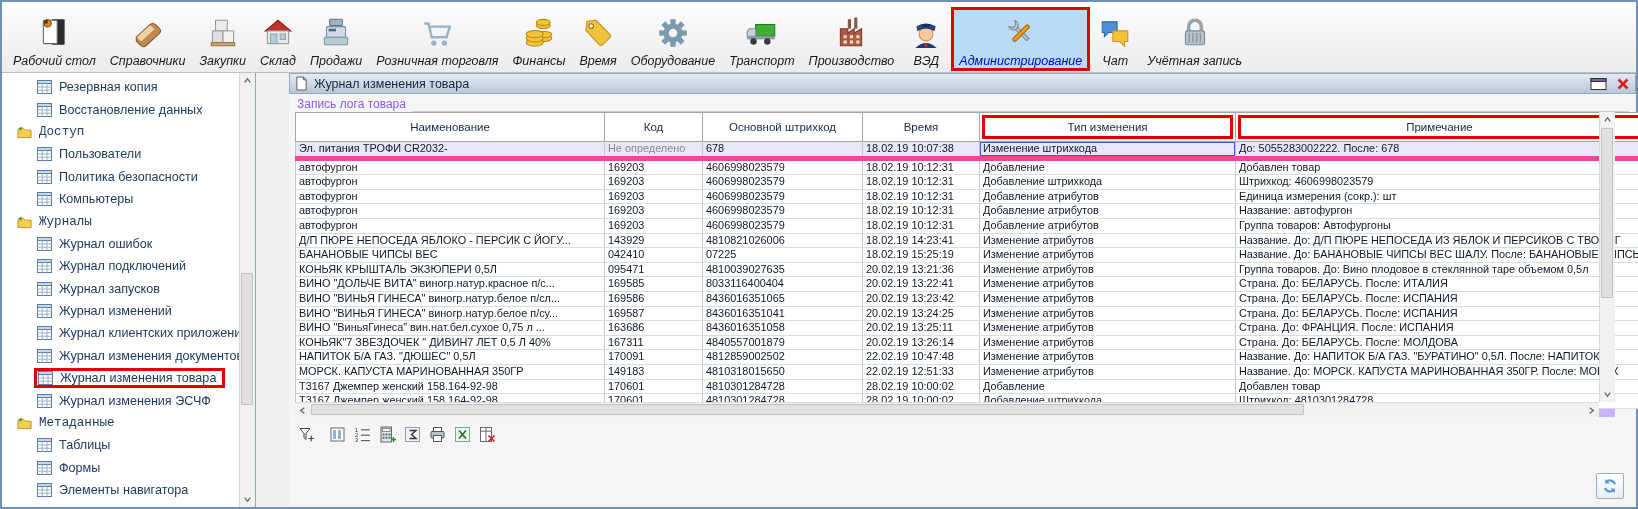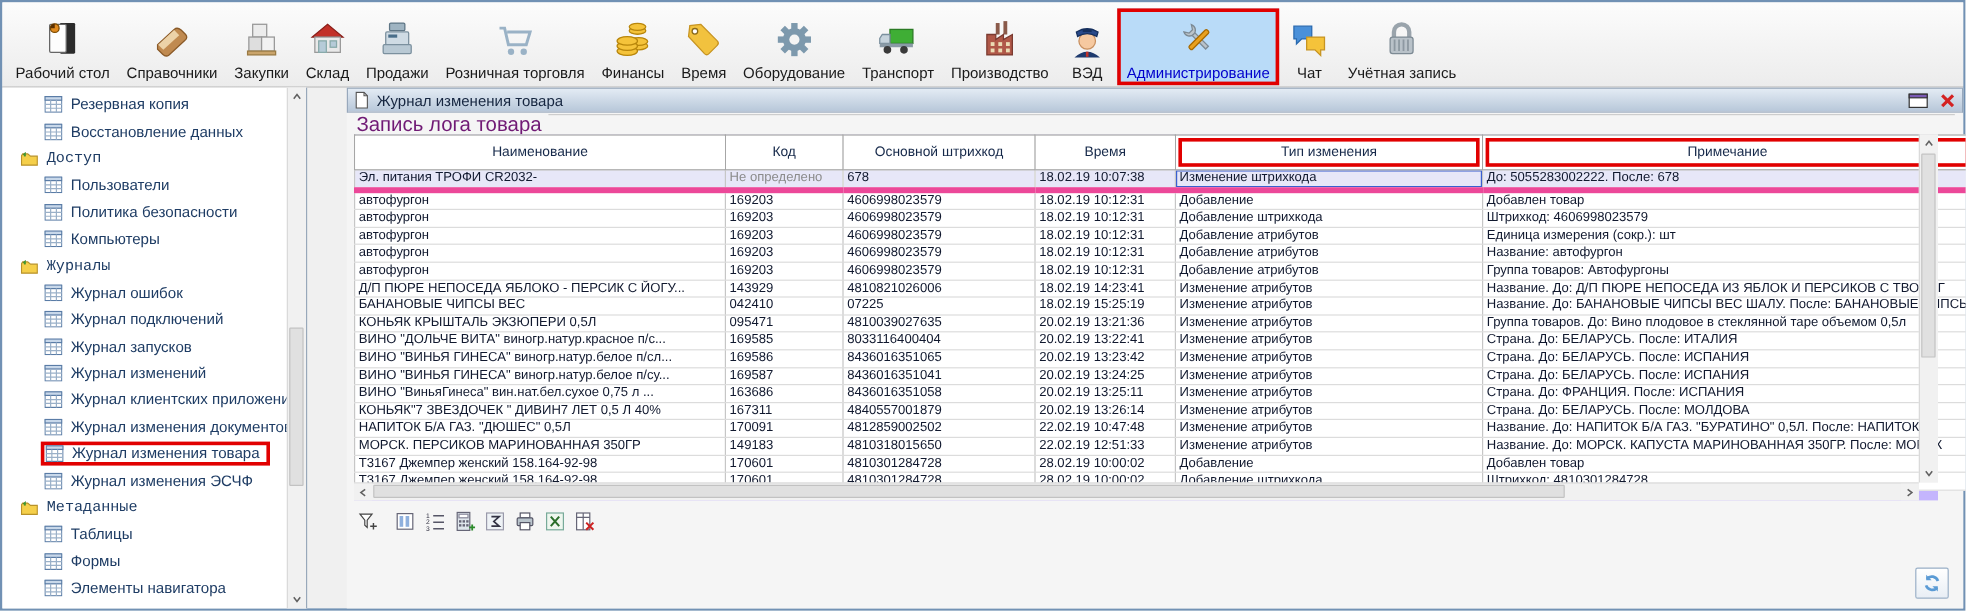--- a/index.html
+++ b/index.html
@@ -1,21 +1,21 @@
 <!DOCTYPE html>
 <html><head>
 <meta charset="utf-8">
 <style>
   html,body{margin:0;padding:0;}
   body{width:1638px;height:509px;position:relative;font-family:"Liberation Sans",sans-serif;background:#fff;overflow:hidden;}
   .window{position:absolute;inset:0;border:2px solid #7191b4;background:#f0f0f0;box-sizing:border-box;}
 
   
   .main-toolbar{position:absolute;left:0;top:0;right:0;height:71px;background:linear-gradient(#fcfcfc,#ececec);
-    border-bottom:1px solid #bfbfbf;display:flex;align-items:flex-end;padding:2px 2px 1px 4px;box-sizing:border-box;}
+    border-bottom:1px solid #bfbfbf;display:flex;align-items:flex-end;padding:2px 2px 1px 4px;box-sizing:border-box;font-style:italic;}
   .tb-item{display:flex;flex-direction:column;align-items:center;justify-content:flex-end;
     padding:3px 7px;height:64px;box-sizing:border-box;font-size:12.5px;color:#1a1a1a;white-space:nowrap;cursor:default;}
   .tb-icon{width:36px;height:36px;margin-bottom:3px;display:flex;align-items:center;justify-content:center;}
   .tb-icon svg{width:34px;height:34px;}
   .tb-item.tb-selected{background:#b9dbf8;color:#0000cc;}
   .tb-item.red-box{border:3px solid #e10000;padding:0 5px;}
 
   
   .sidebar{position:absolute;left:0;top:71px;width:254px;bottom:0;background:#fff;border-right:1px solid #98a8ba;box-sizing:border-box;overflow:hidden;}
   .tree{position:absolute;left:0;top:0;right:16px;bottom:0;overflow:hidden;padding-top:3px;}
@@ -36,21 +36,21 @@
   .sb-thumb{position:absolute;left:1px;right:2px;background:#e0e0e0;border:1px solid #c2c2c2;border-radius:1px;}
 
   
   .panel{position:absolute;left:287px;top:71px;right:0;bottom:0;background:#f5f5f5;}
   .panel-titlebar{height:21px;background:linear-gradient(#e3ebf4,#b7c7d9);border:1px solid #98a8bc;
     display:flex;align-items:center;gap:6px;padding:0 5px;font-size:12.5px;color:#15253f;box-sizing:border-box;}
   .doc-ic svg{width:13px;height:15px;display:block;}
   .win-btns{margin-left:auto;display:flex;align-items:center;gap:9px;}
   .win-btns span{display:inline-flex;cursor:default;}
   .panel-body{position:absolute;left:1px;right:1px;top:21px;bottom:1px;background:#f5f5f5;}
-  .group-label-row{display:flex;align-items:flex-start;height:17px;padding-left:7px;color:#701a75;font-size:17px;}
+  .group-label-row{display:flex;align-items:flex-end;height:17px;padding-left:7px;color:#8b5cf6;font-size:12px;}
   .group-label-row::after{content:"";flex:1;border-top:1px solid #cdcdcd;margin:0 6px 0 6px;transform:translateY(1px);}
 
   .table-zone{position:absolute;left:5px;right:20px;top:18px;height:305px;background:#c4b5fd;}
   table{border-collapse:collapse;table-layout:fixed;width:calc(100% - 16px);background:#fff;}
   th{border:1px solid #a6a6a6;background:#fff;font-weight:normal;color:#16294a;height:26px;font-size:11.5px;
      position:relative;overflow:hidden;white-space:nowrap;}
   th.hl-red::after{content:"";position:absolute;inset:2px;border:3px solid #e10000;pointer-events:none;}
   td{border-left:1px solid #c6c6c6;border-right:1px solid #c6c6c6;border-bottom:1px solid #dcdcdc;
      height:13.6px;line-height:13.6px;font-size:10.9px;padding:0 3px;white-space:nowrap;overflow:hidden;color:#10182e;}
   tr.row-selected td{background:#e7e7f8;border-bottom:5px solid #ec4899;border-top:1px solid #c4c4e2;}
@@ -710,21 +710,21 @@
               </tr>
               <tr>
                 <td>НАПИТОК Б/А ГАЗ. "ДЮШЕС" 0,5Л</td>
                 <td>170091</td>
                 <td>4812859002502</td>
                 <td>22.02.19 10:47:48</td>
                 <td>Изменение атрибутов</td>
                 <td>Название. До: НАПИТОК Б/А ГАЗ. "БУРАТИНО" 0,5Л. После: НАПИТОК</td>
               </tr>
               <tr>
-                <td>МОРСК. ПЕРСИКОВ МАРИНОВАННАЯ 350ГР</td>
+                <td>МОРСК. КАПУСТА МАРИНОВАННАЯ 350ГР</td>
                 <td>149183</td>
                 <td>4810318015650</td>
                 <td>22.02.19 12:51:33</td>
                 <td>Изменение атрибутов</td>
                 <td>Название. До: МОРСК. КАПУСТА МАРИНОВАННАЯ 350ГР. После: МОРСК</td>
               </tr>
               <tr>
                 <td>Т3167 Джемпер женский 158.164-92-98</td>
                 <td>170601</td>
                 <td>4810301284728</td>

